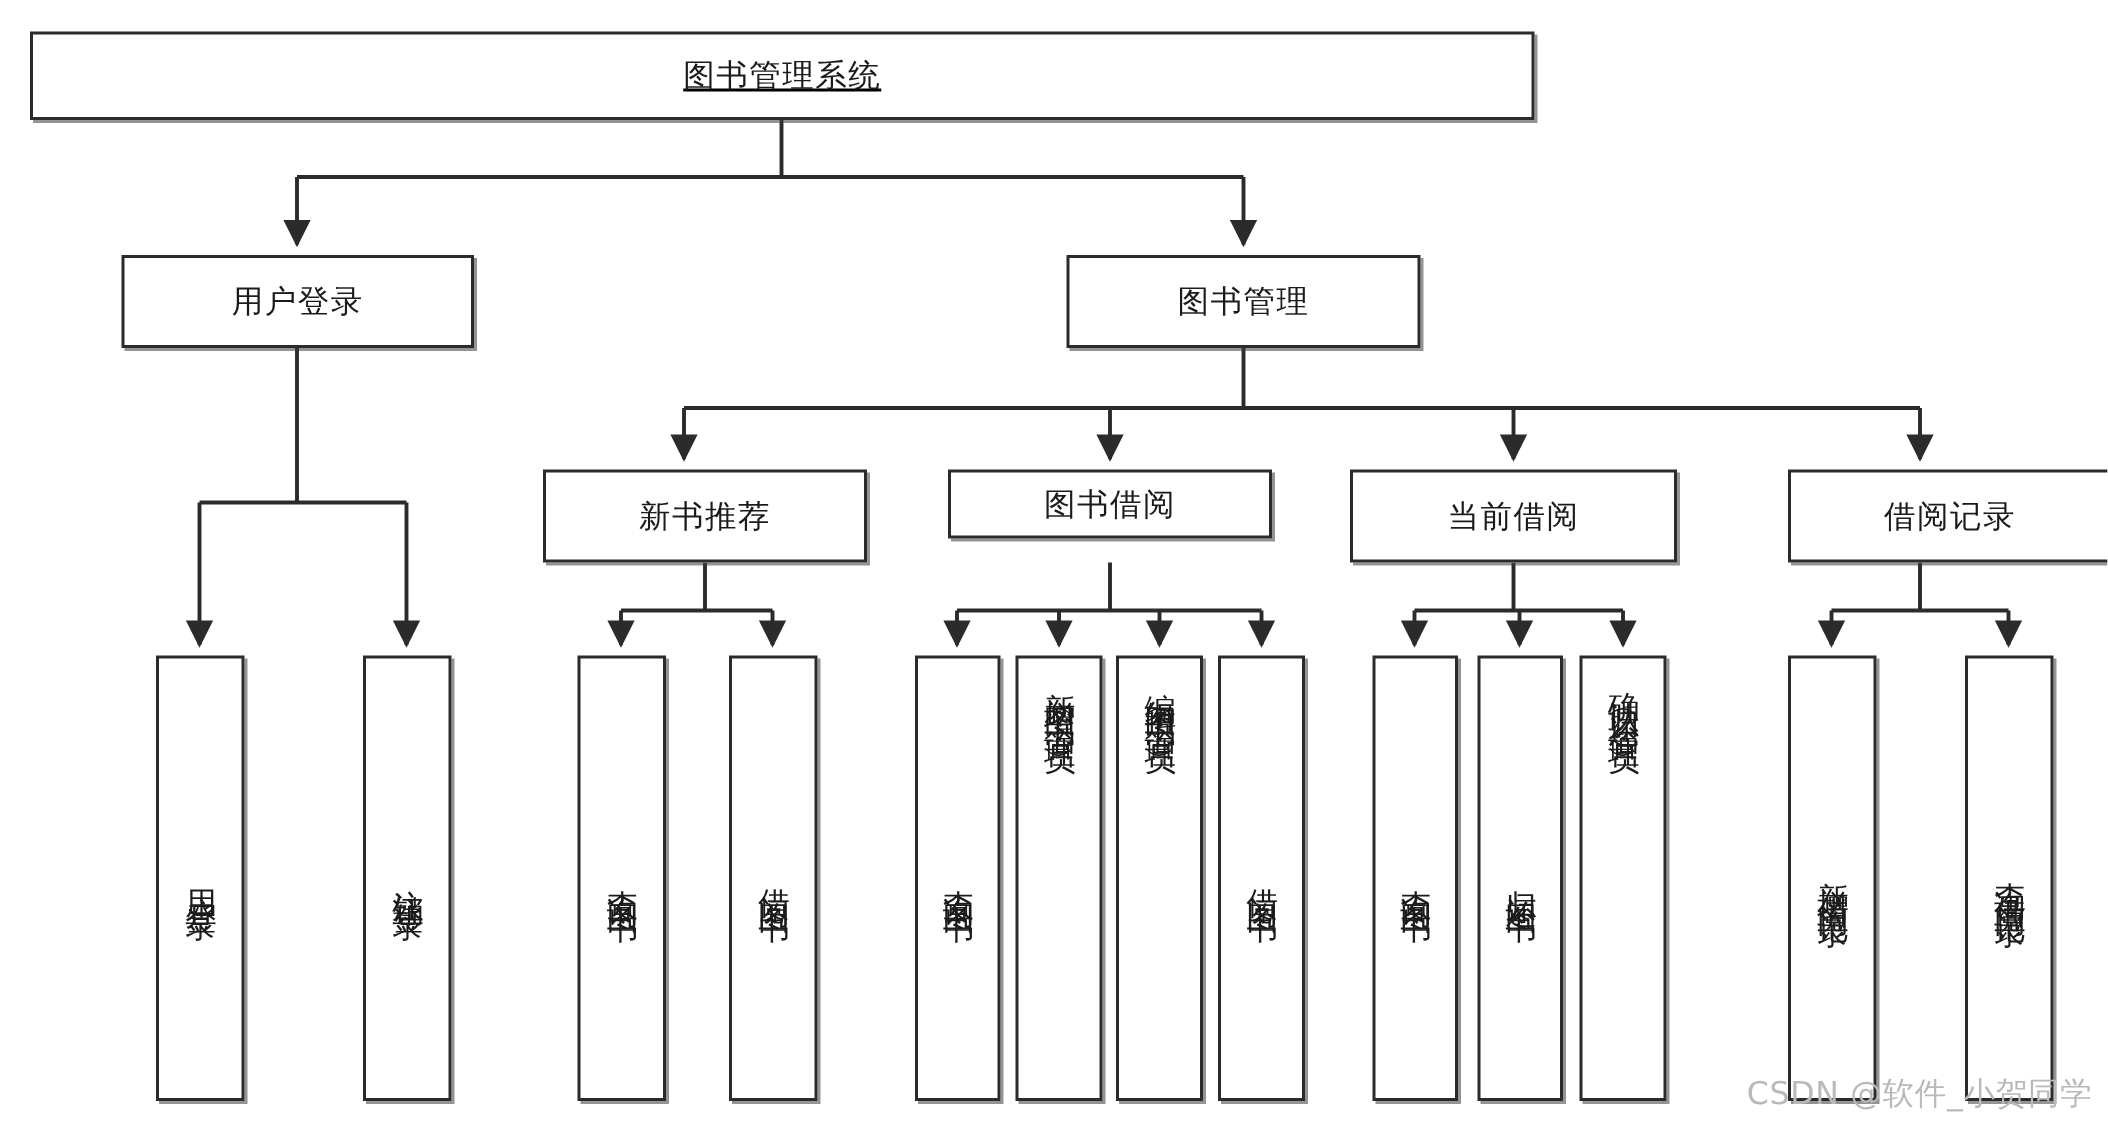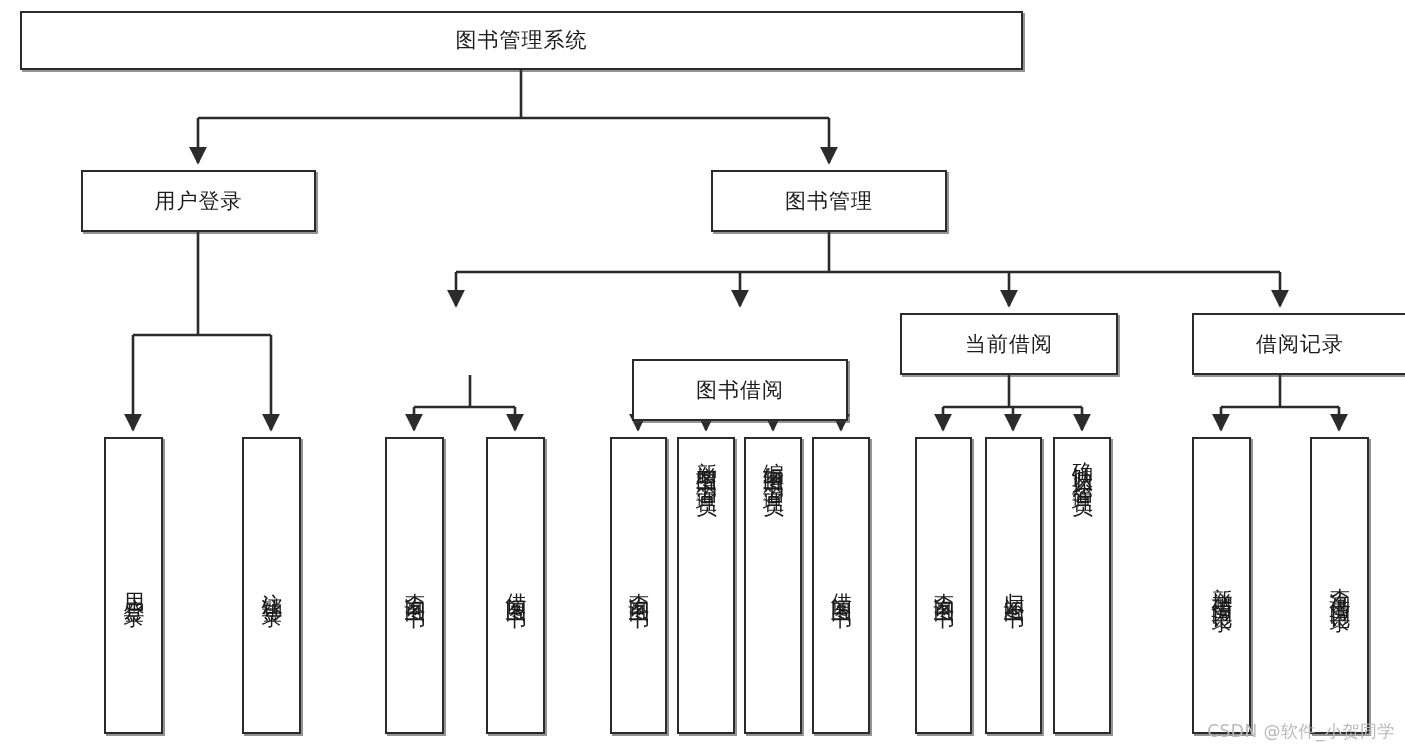--- a/index.html
+++ b/index.html
@@ -43,21 +43,21 @@
     letter-spacing:5px;
     line-height:1;
     white-space:nowrap;
   }
   .leaf.top .vlbl{padding-top:6px;}
   #watermark{
     position:absolute;
     right:10px;
     bottom:4px;
     color:#b9b9b9;
-    font-size:17px;
+    font-size:21px;
     letter-spacing:.5px;
     white-space:nowrap;
     user-select:none;
     text-align:center;
   }
 </style>
 </head>
 <body>
 
 <div id="stage">
@@ -105,32 +105,35 @@
       <path d="M 1013 407 L 1013 430" marker-end="url(#arrow)"></path>
       <path d="M 1082 407 L 1082 430" marker-end="url(#arrow)"></path>
 
       <path d="M 1280 375 L 1280 407"></path>
       <path d="M 1221 407 L 1339 407"></path>
       <path d="M 1221 407 L 1221 430" marker-end="url(#arrow)"></path>
       <path d="M 1339 407 L 1339 430" marker-end="url(#arrow)"></path>
     </g>
   </svg>
 
-  <div class="node shadow" id="n-root" style="left:20px;top:11px;width:1003px;height:59px;">
+  <div class="node shadow" id="n-root" style="left:20px;top:21px;width:1003px;height:59px;text-decoration:underline;">
     <span class="lbl">图书管理系统</span>
   </div>
 
   <div class="node shadow" style="left:81px;top:170px;width:235px;height:62px;">
     <span class="lbl">用户登录</span>
   </div>
   <div class="node shadow" style="left:711px;top:170px;width:236px;height:62px;">
     <span class="lbl">图书管理</span>
   </div>
 
-  <div class="node shadow" style="left:632px;top:313px;width:216px;height:62px;margin-top:46px;">
+  <div class="node shadow" style="left:362px;top:313px;width:216px;height:62px;">
+    <span class="lbl">新书推荐</span>
+  </div>
+  <div class="node shadow" style="left:632px;top:313px;width:216px;height:46px;">
     <span class="lbl">图书借阅</span>
   </div>
   <div class="node shadow" style="left:900px;top:313px;width:218px;height:62px;align-items:center;">
     <span class="lbl">当前借阅</span>
   </div>
   <div class="node shadow" style="left:1172px;top:313px;width:216px;height:62px;margin-left:20px;">
     <span class="lbl">借阅记录</span>
   </div>
 
   <div class="leaf mid" style="left:104px;top:437px;width:59px;height:297px;">

